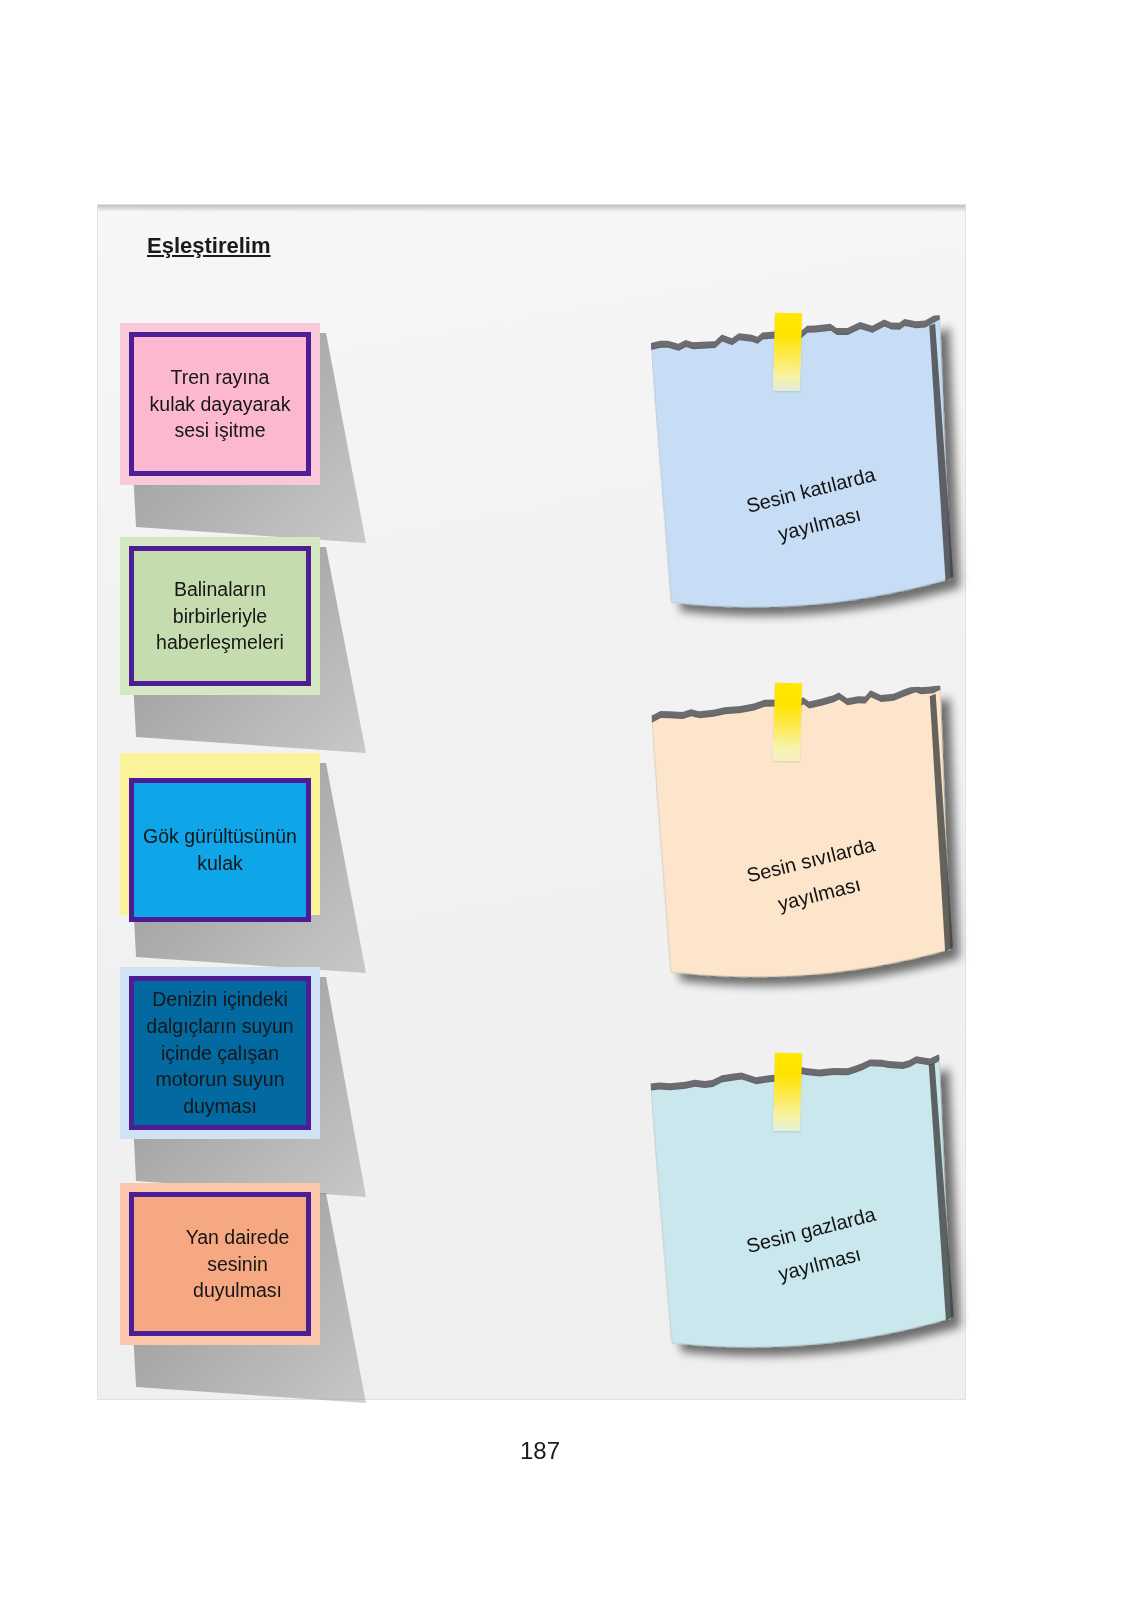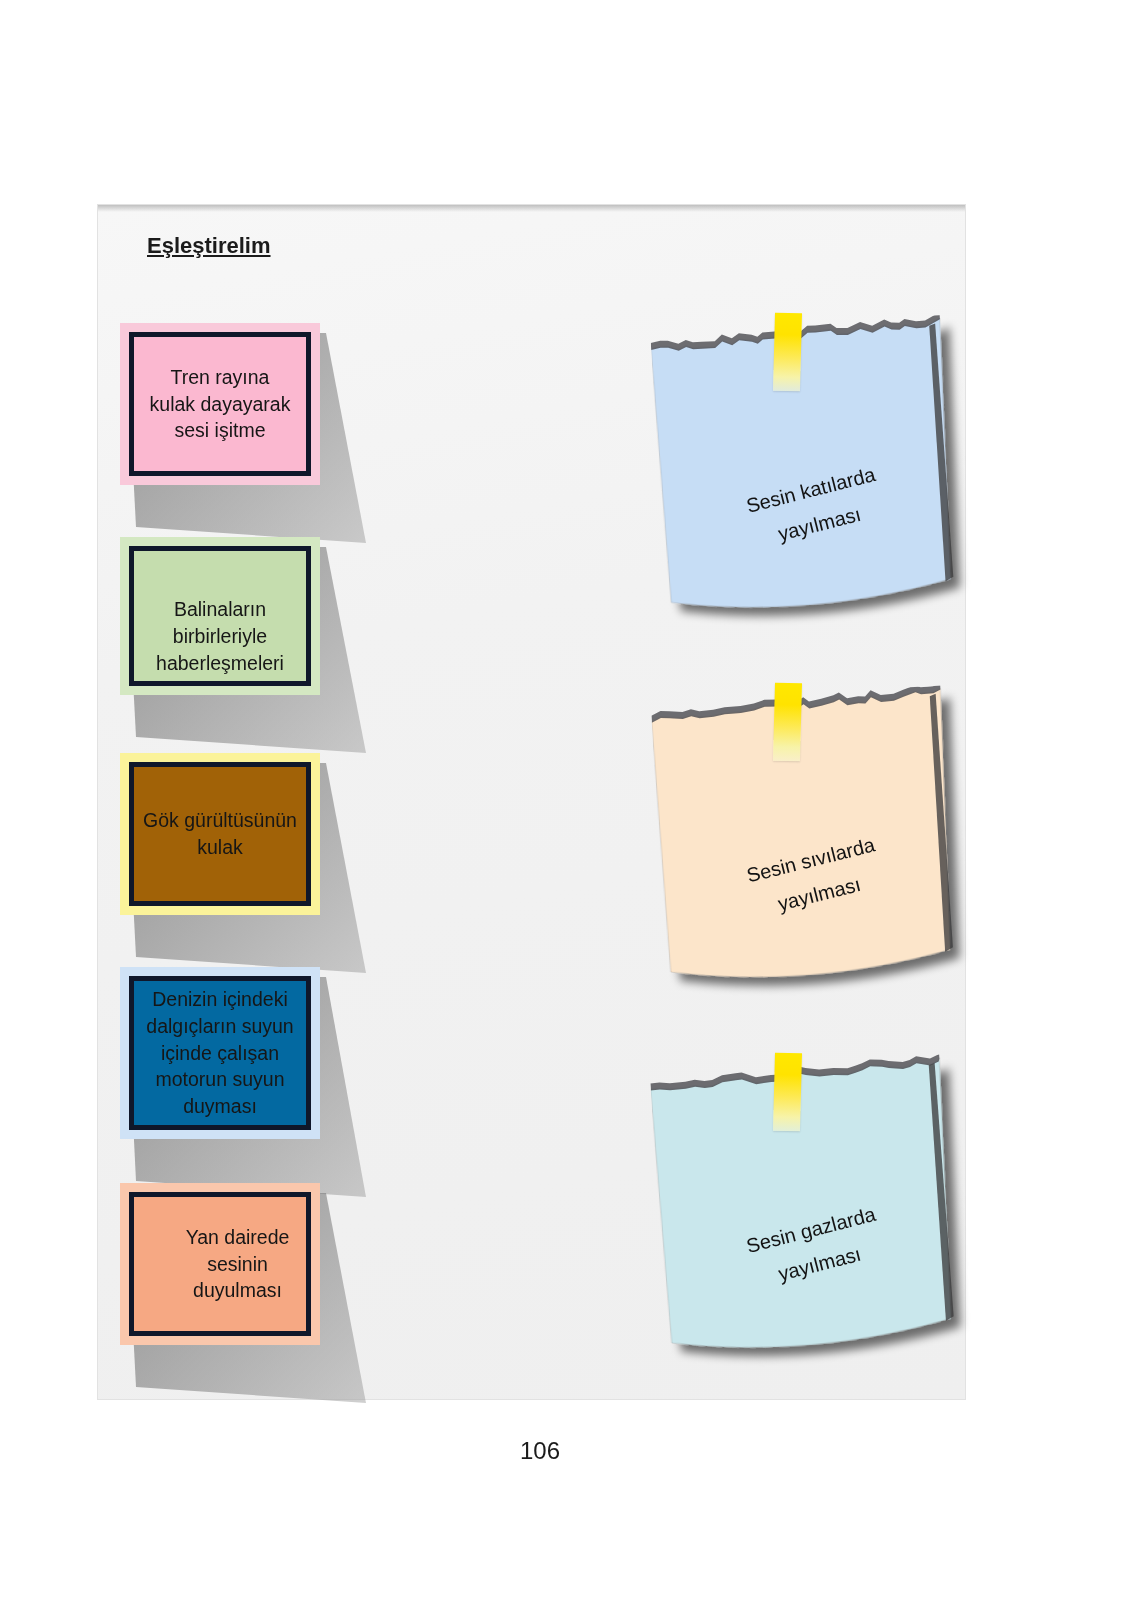--- a/index.html
+++ b/index.html
@@ -153,21 +153,21 @@
     position: absolute;
     background: linear-gradient(135deg, rgba(110,110,110,.72), rgba(150,150,150,.45));
     z-index: 0;
   }
   .card-inner {
     position: relative;
     z-index: 2;
     width: 100%;
     height: 100%;
     box-sizing: border-box;
-    border: 5px solid #0f172a;
+    border: 5px solid #4c1d95;
     display: flex;
     align-items: center;
     justify-content: center;
     text-align: center;
     font-size: 19.5px;
     line-height: 1.38;
     color: #161616;
     padding: 4px 6px;
   }
   .card-body {
@@ -229,31 +229,31 @@
           <div class="card-inner" style="background: rgb(251, 184, 208);">
             <div class="card-body">
               <div>Tren rayına</div>
               <div>kulak dayayarak</div>
               <div>sesi işitme</div>
             </div>
           </div>
         </div>
         <div class="card-shadow" style="left: 28px; top: 342px; width: 240px; height: 206px; clip-path: polygon(0px 0px, 200px 0px, 240px 206px, 10px 190px);"></div>
         <div class="card" style="left: 22px; top: 332px; width: 200px; height: 158px; background: rgb(212, 232, 194);">
-          <div class="card-inner" style="background: rgb(197, 221, 174); align-items: flex-end;">
+          <div class="card-inner" style="background: rgb(197, 221, 174);">
             <div class="card-body">
               <div>Balinaların</div>
               <div>birbirleriyle</div>
               <div>haberleşmeleri</div>
             </div>
           </div>
         </div>
         <div class="card-shadow" style="left: 28px; top: 558px; width: 240px; height: 210px; clip-path: polygon(0px 0px, 200px 0px, 240px 210px, 10px 194px);"></div>
         <div class="card" style="left: 22px; top: 548px; width: 200px; height: 162px; background: rgb(251, 243, 154);">
-          <div class="card-inner" style="background: #a16207;">
+          <div class="card-inner" style="background: #0ea5e9; margin-top: 16px;">
             <div class="card-body">
               <div>Gök gürültüsünün</div>
               <div>kulak</div>
             </div>
           </div>
         </div>
         <div class="card-shadow" style="left: 28px; top: 772px; width: 240px; height: 220px; clip-path: polygon(0px 0px, 200px 0px, 240px 220px, 10px 204px);"></div>
         <div class="card" style="left: 22px; top: 762px; width: 200px; height: 172px; background: rgb(207, 226, 246);">
           <div class="card-inner" style="background: #0369a1;">
             <div class="card-body">
@@ -369,15 +369,15 @@
           </svg>
           <div class="note-text" style="left: 40px; top: 150px; width: 230px; transform: rotate(-11deg);">
             <div>Sesin gazlarda</div>
             <div>yayılması</div>
           </div>
         </div>
         <div class="tape" style="left: 676px; top: 848px; transform: rotate(1.5deg);"></div>
       </div>
   </div>
 
-  <div id="page-number">106</div>
+  <div id="page-number">187</div>
 
 </div>
 
 </body></html>

